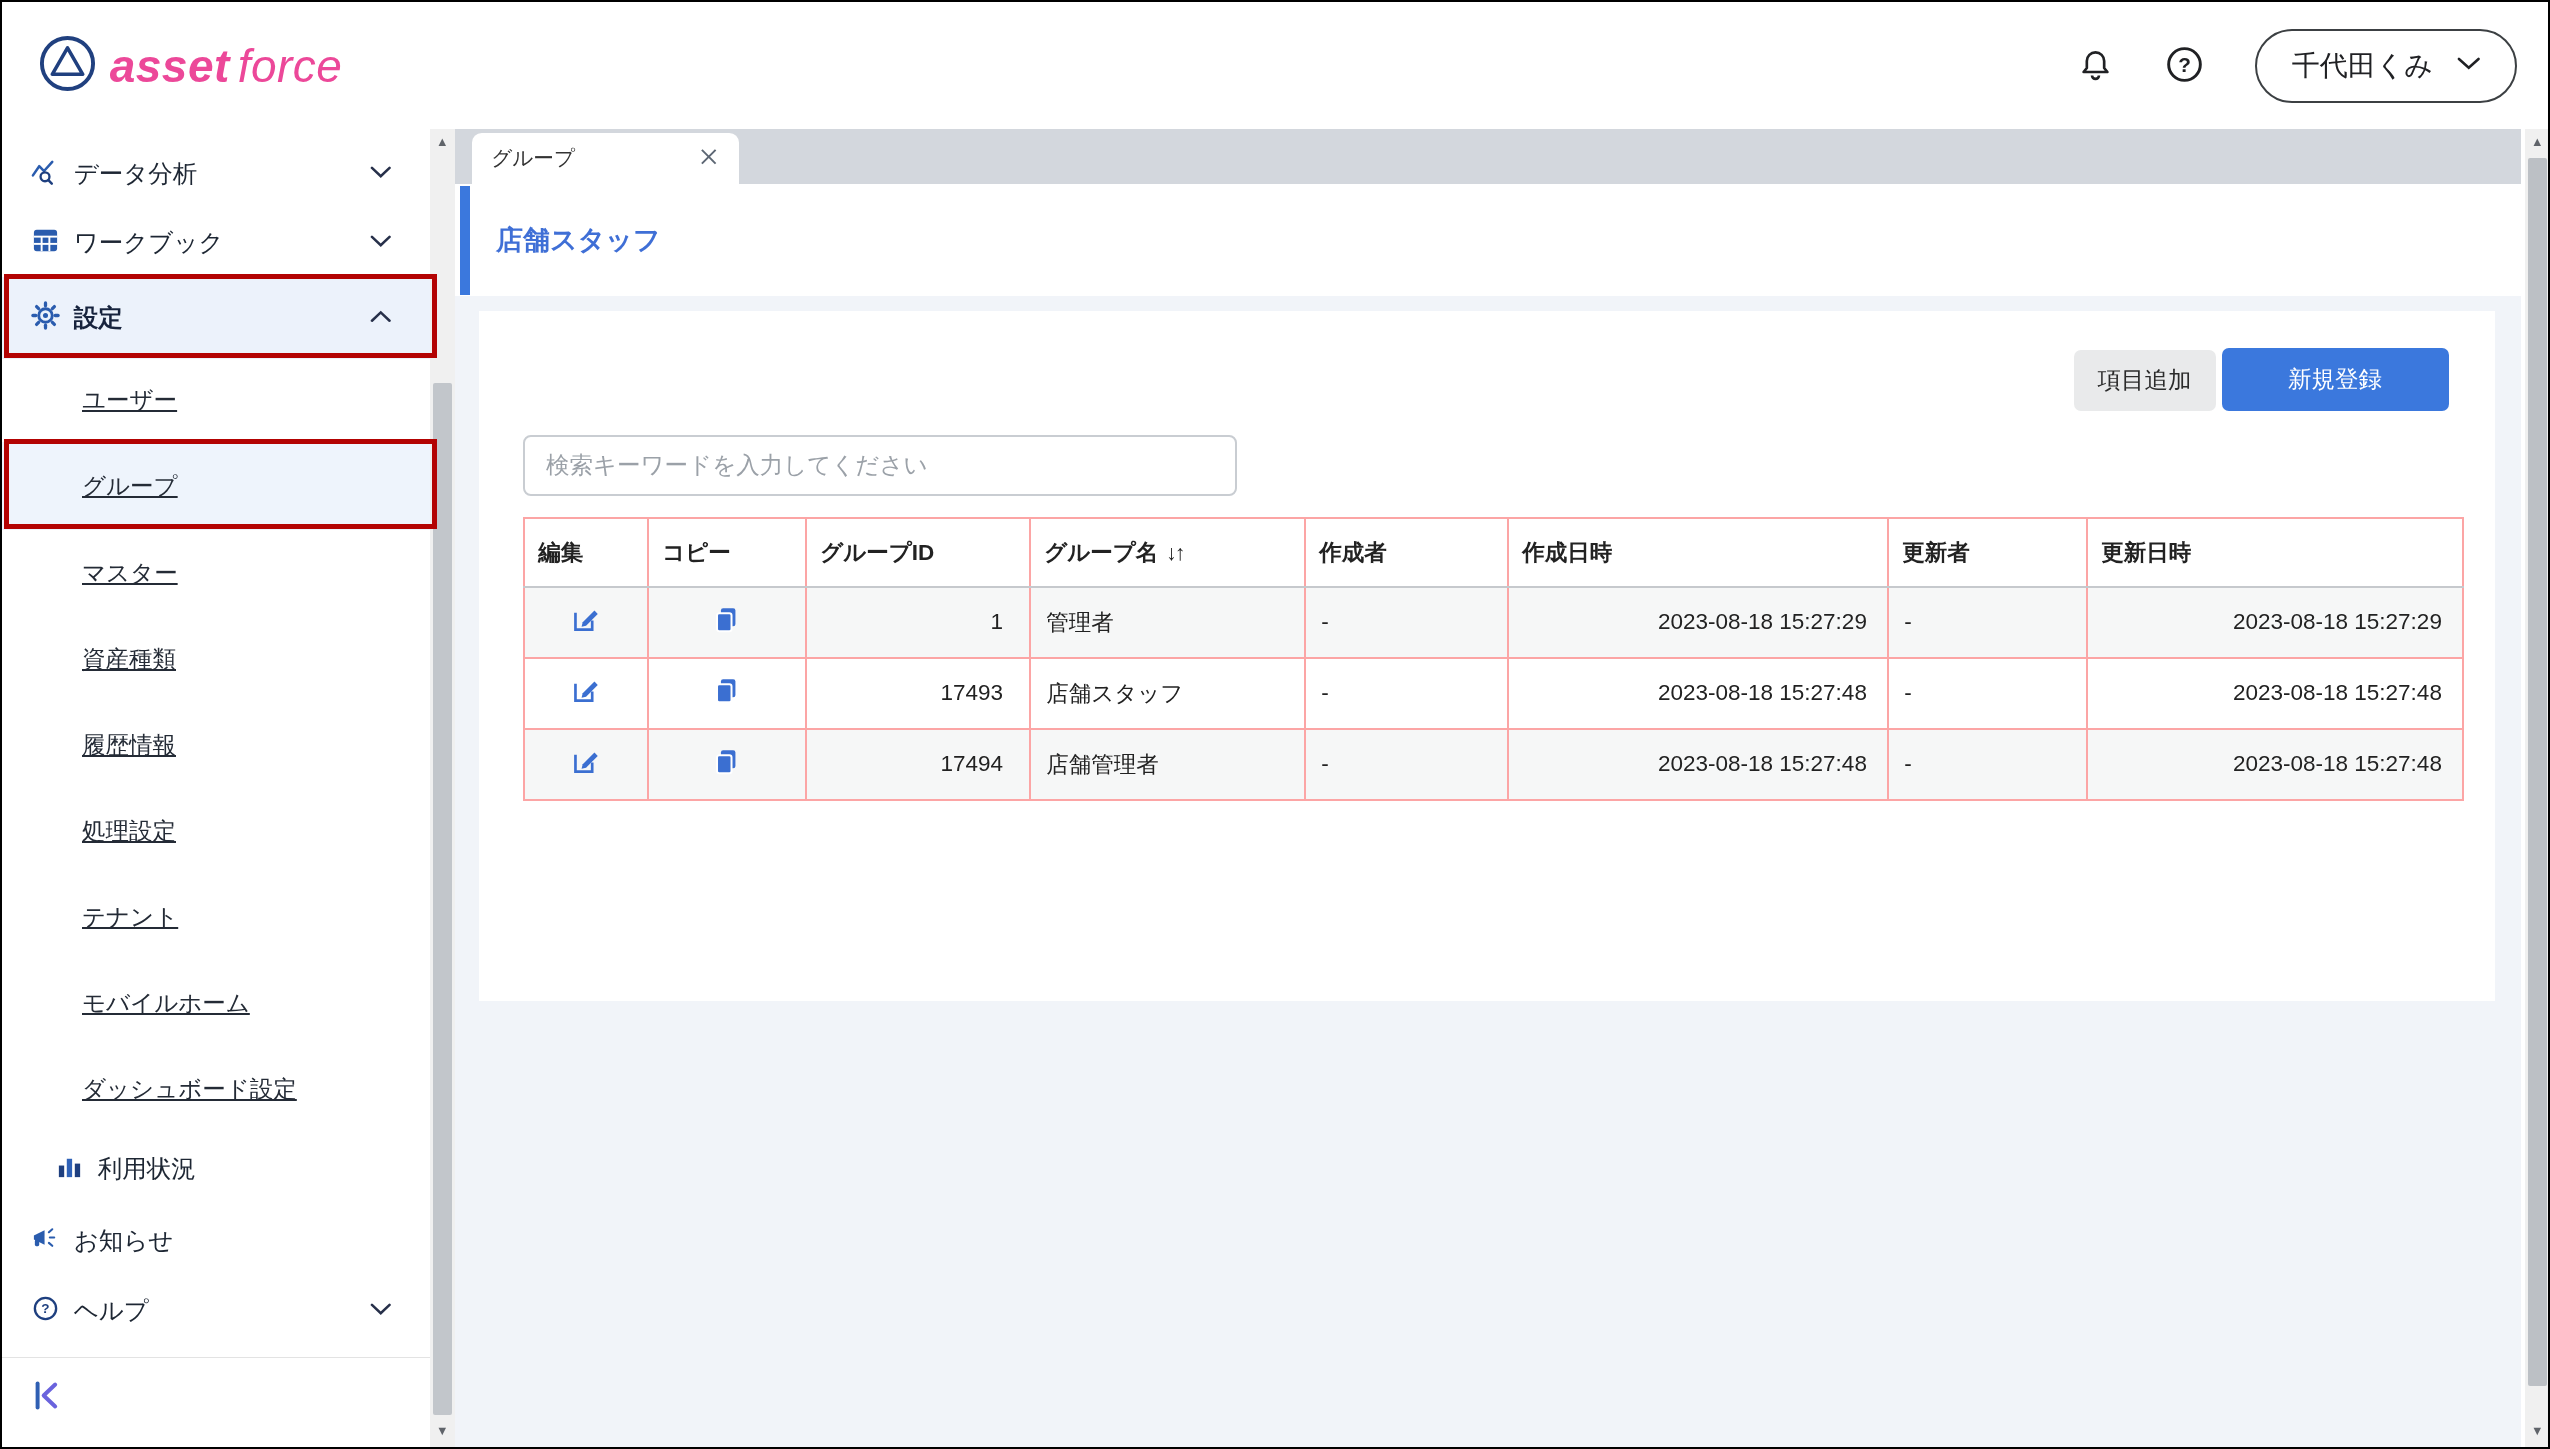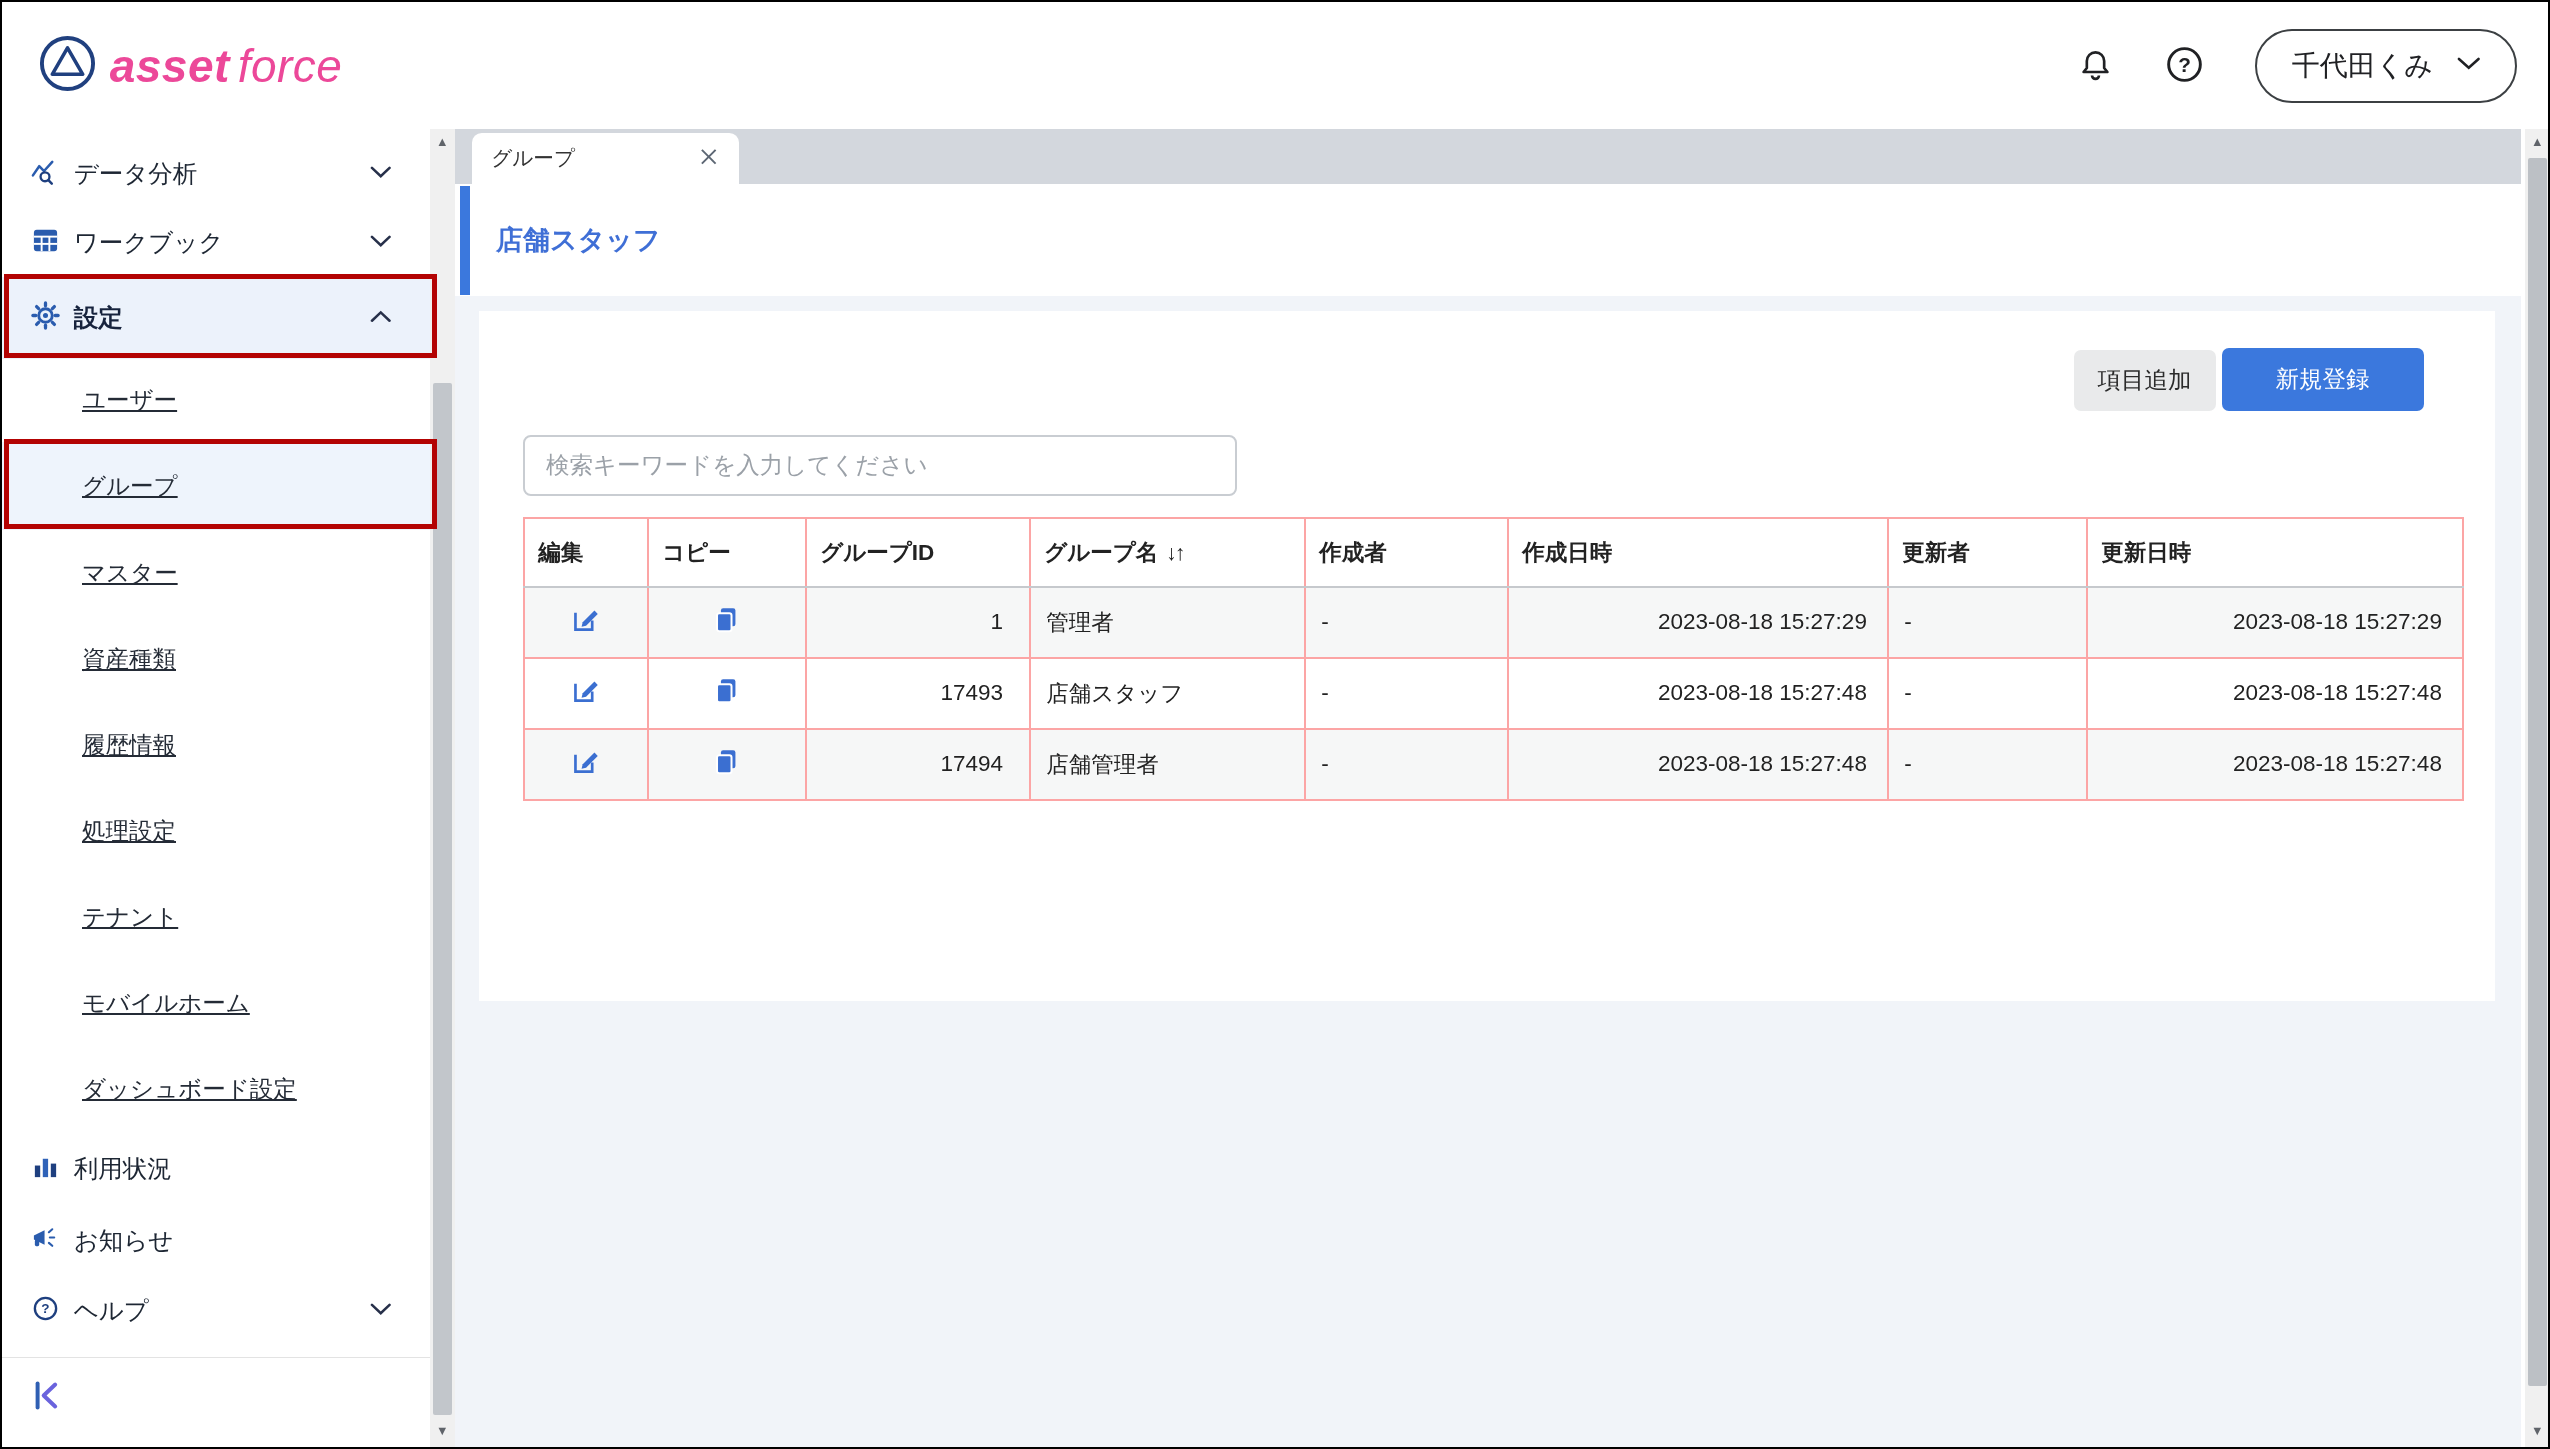--- a/index.html
+++ b/index.html
@@ -26,21 +26,21 @@
   .menu-item{ display:flex; align-items:center; padding-left:29px; }
   .menu-item .label{ font-size:24.5px; color:#1d2633; font-weight:500; margin-left:13.7px; }
   .menu-item .chev{ margin-left:auto; margin-right:39px; }
   .mi-top{ height:69px; }
   .mi-settings{ height:82px; background:#ecf2fb; }
   .mi-settings .label{ font-weight:600; color:#17233d; }
   .mi-sub{ height:86px; padding-left:80px; }
   .mi-sub .label{ font-size:23.5px; font-weight:400; color:#242b36; margin-left:0;text-decoration:underline; }
   .mi-user{ height:83px; }
   .mi-group{ height:88px; background:#eef4fc; }
-  .mi-usage{ height:74px; }
+  .mi-usage{ height:74px;margin-left:24px; }
   .mi-notice{ height:70px; }
   .mi-help{ height:70px; }
   .sidebar-footer{ border-top:1px solid #e3e3e3; margin-top:11.7px; height:78px; display:flex; align-items:center; padding-left:29px; }
   
   .v-scroll{ position:absolute; top:127px; bottom:0; background:#f0f0f0; z-index:3; }
   .sb-side{ left:428px; width:24.5px; }
   .sb-main{ left:2523px; width:24.5px; }
   .v-scroll .arrow{ position:absolute; left:0; width:100%; text-align:center; font-size:12.7px; color:#60646a; line-height:23.5px; cursor:pointer; }
   .v-scroll .arrow.up{ top:2px; }
   .v-scroll .arrow.down{ bottom:3.9px; }
@@ -60,21 +60,21 @@
   .tab-close{ margin-left:auto; background:none; border:none; cursor:pointer; display:flex; align-items:center; }
   .page-header{ height:112px; background:#fff; position:relative; flex:0 0 auto; display:flex; align-items:center; }
   .accent-bar{ position:absolute; left:5.9px; top:2px; width:9.8px; height:109px; background:#3b78dd; }
   .page-title{ margin-left:42px; font-size:27px; font-weight:700; color:#3f6fd6; }
   .body{ flex:1 1 auto; background:#f1f4f9; position:relative; }
   .card{ position:absolute; left:24.5px; top:14.7px; width:2016px; height:690px; background:#fff; }
   
   .btn{ position:absolute; border:none; border-radius:6.9px; font-size:23.5px; cursor:pointer;
     font-family:"Liberation Sans","DejaVu Sans",sans-serif; }
   .btn-secondary{ left:1595px; top:39px; width:142px; height:61px; background:#e9eaeb; color:#2b2b2b; }
-  .btn-primary{ left:1743px; top:37px; width:202px; height:63px; background:#3b78dd; color:#fff; font-weight:500; }
+  .btn-primary{ left:1743px; top:37px; width:227px; height:63px; background:#3b78dd; color:#fff; font-weight:500; }
   
   .search-input{ position:absolute; left:44px; top:124px; width:714px; height:61px;
     border:2px solid #c9cdd2; border-radius:7.8px; padding:0 21.5px; font-size:23.5px; color:#333;
     font-family:Liberation Sans, sans-serif; outline:none; background:#fff; }
   .search-input::placeholder{ color:#9ba1a8; }
   
   .grid{ position:absolute; left:44px; top:206px; width:1938px; border-collapse:collapse; table-layout:fixed; }
   .grid th, .grid td{ border:2px solid #fca5a5; font-size:22.5px; color:#222; }
   .grid th{ height:69px; text-align:left; padding-left:13.7px; font-weight:700; border-bottom:2px solid #c6c9cd; background:#fff; }
   .grid td{ height:71px; background:#fff; }

